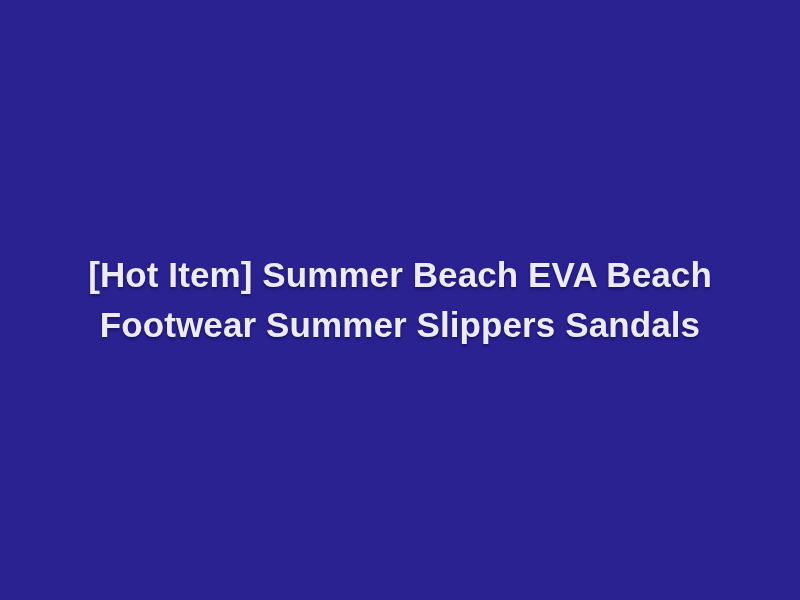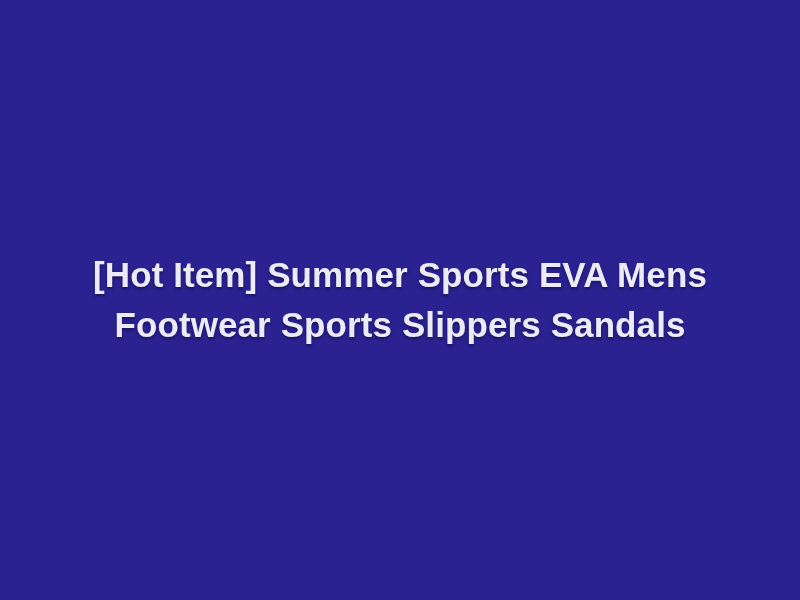--- a/index.html
+++ b/index.html
@@ -46,17 +46,17 @@
     white-space: nowrap;
     text-shadow: 0 2px 3px rgba(12, 8, 54, 0.55);
   }
 </style>
 </head>
 <body>
 
 <div id="product-card" style="background: rgb(42, 34, 145);">
 
   <h1 id="title-block">
-    <span class="title-line" style="color: rgb(236, 235, 245);">[Hot Item] Summer Sports EVA Mens</span>
-    <span class="title-line" style="color: rgb(236, 235, 245);">Footwear Sports Slippers Sandals</span>
+    <span class="title-line" style="color: rgb(236, 235, 245);">[Hot Item] Summer Beach EVA Beach</span>
+    <span class="title-line" style="color: rgb(236, 235, 245);">Footwear Summer Slippers Sandals</span>
   </h1>
 
 </div>
 
 </body></html>

